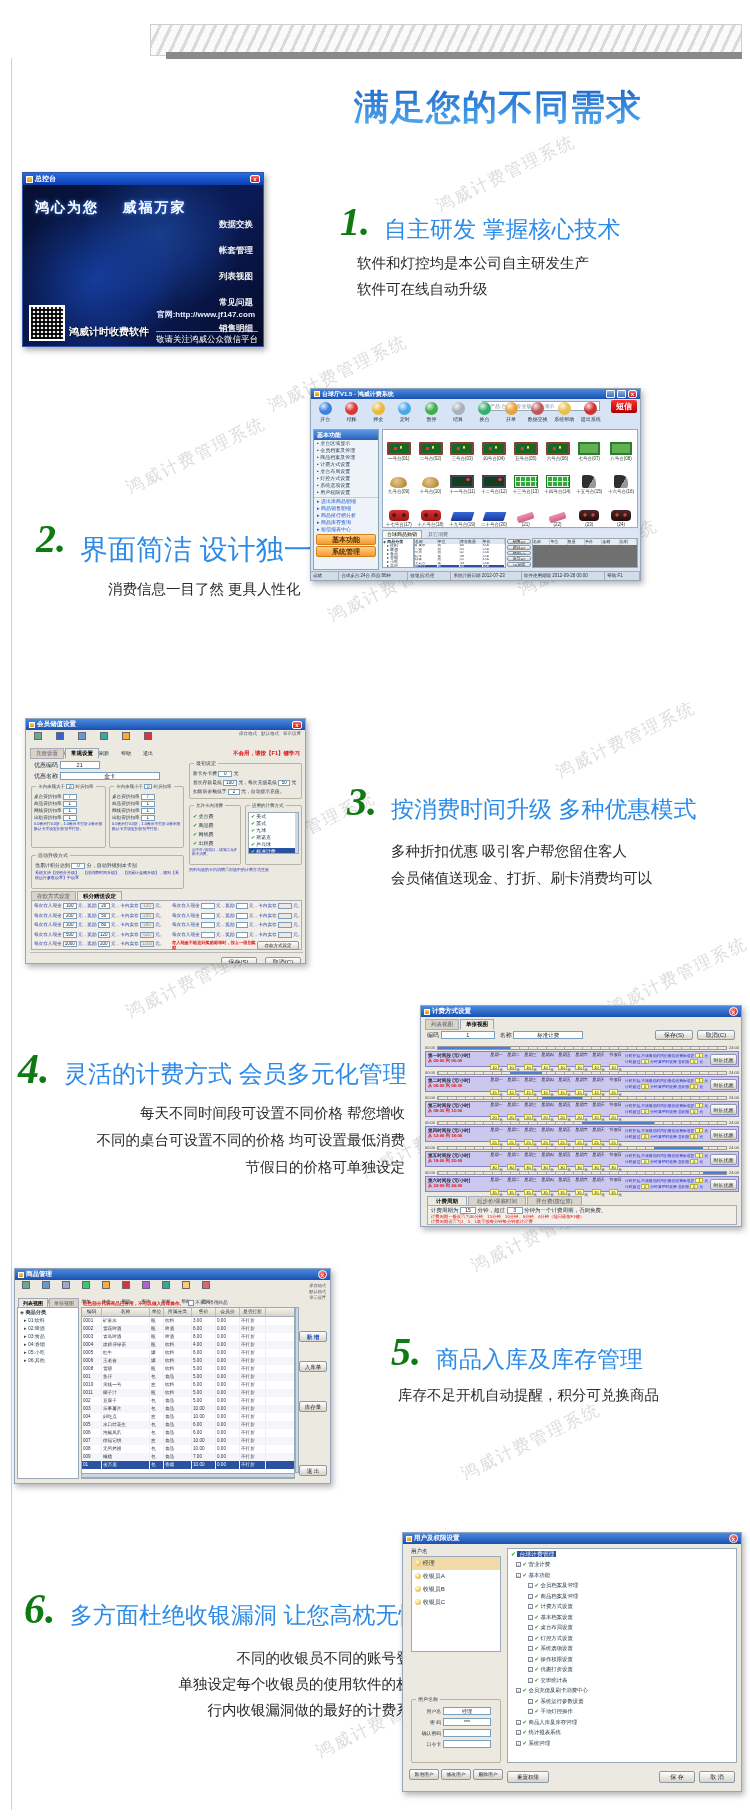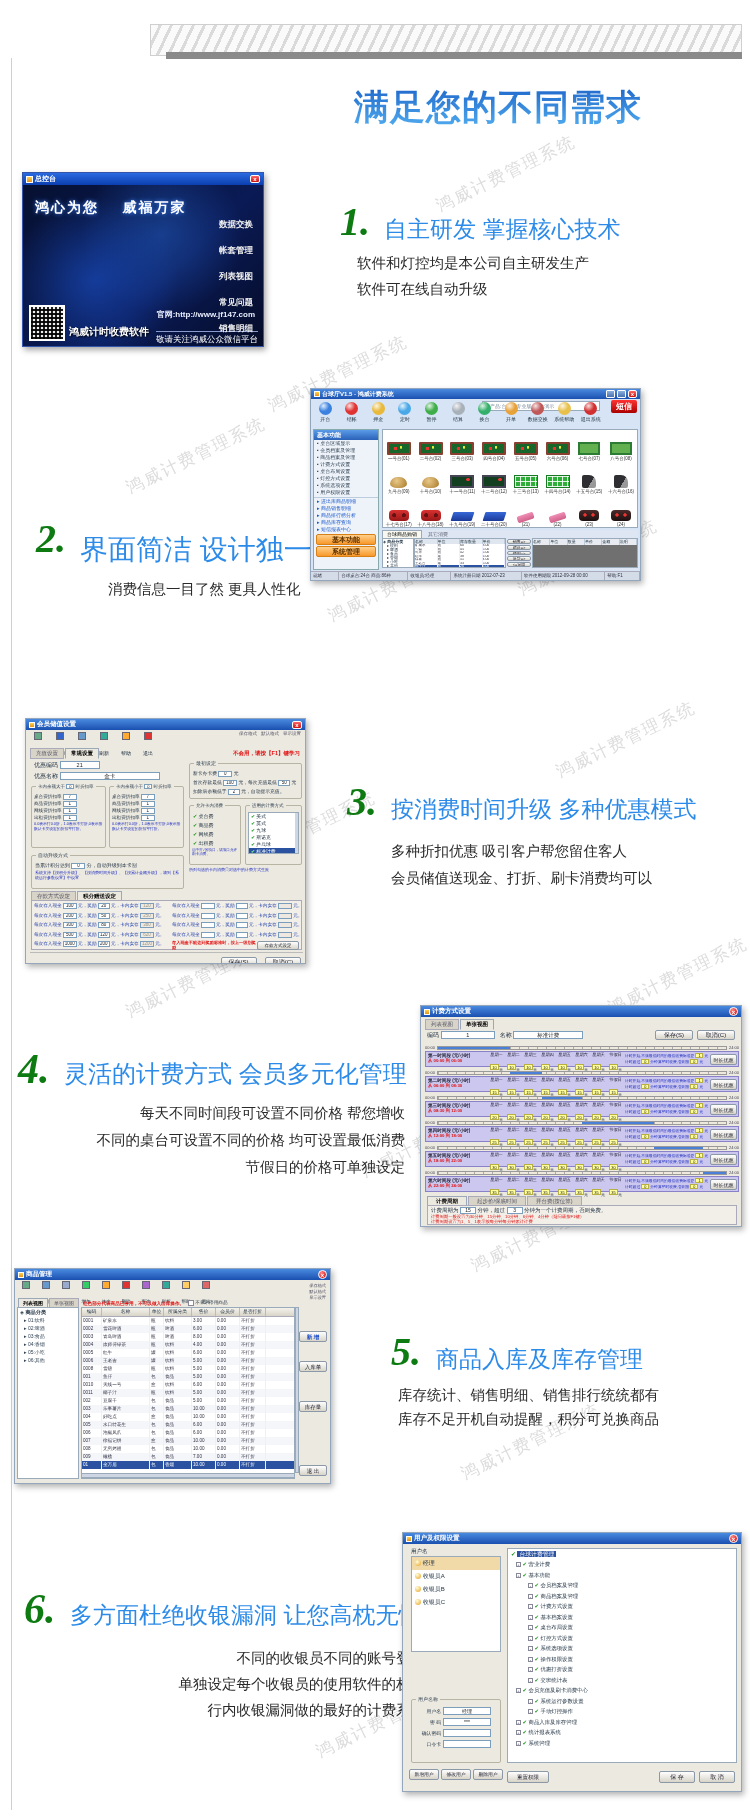--- a/index.html
+++ b/index.html
@@ -92,21 +92,20 @@
       <div class="num" style="left:18px;top:1048px;font-size:42px">4.</div>
  <div class="hd" style="left:64px;top:1058px;font-size:24px">灵活的计费方式  会员多元化管理</div>
  <div class="desc" style="left:60px;top:1100px;width:345px;line-height:27px;font-size:14.5px;text-align:right">
         <div>每天不同时间段可设置不同价格 帮您增收</div>
         <div>不同的桌台可设置不同的价格 均可设置最低消费</div>
         <div>节假日的价格可单独设定</div>
       </div>
       <div class="num" style="left:391px;top:1332px;font-size:40px">5.</div>
  <div class="hd" style="left:436px;top:1344px;font-size:23px">商品入库及库存管理</div>
  <div class="desc" style="left:398px;top:1383px;width:340px;line-height:24px;font-size:14.5px;text-align:left">
-        <div>库存统计、销售明细、销售排行统统都有</div>
         <div>库存不足开机自动提醒，积分可兑换商品</div>
       </div>
       <div class="num" style="left:24px;top:1588px;font-size:42px">6.</div>
  <div class="hd" style="left:70px;top:1600px;font-size:23px">多方面杜绝收银漏洞  让您高枕无忧</div>
  <div class="desc" style="left:95px;top:1645px;width:330px;line-height:26px;font-size:14.5px;text-align:right">
         <div>不同的收银员不同的账号登录</div>
         <div>单独设定每个收银员的使用软件的权限</div>
         <div>行内收银漏洞做的最好的计费系统</div>
       </div>
     </div>

